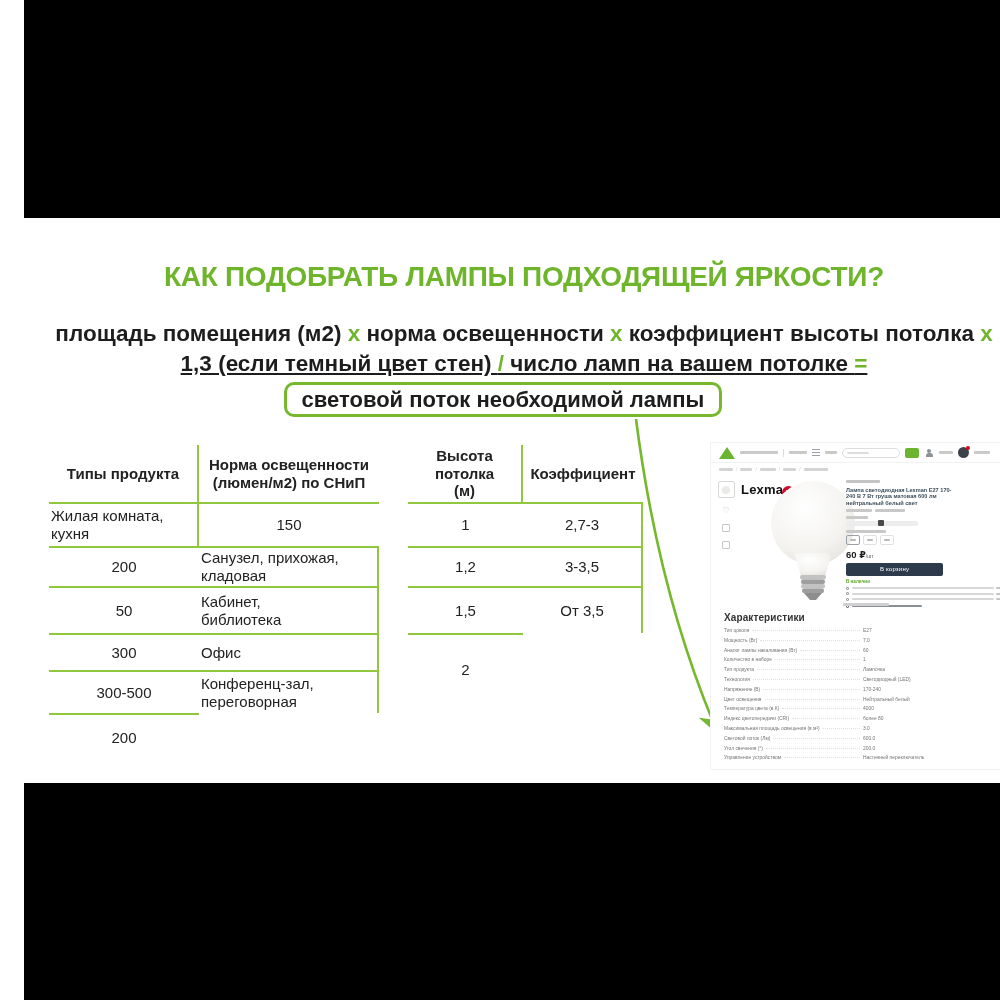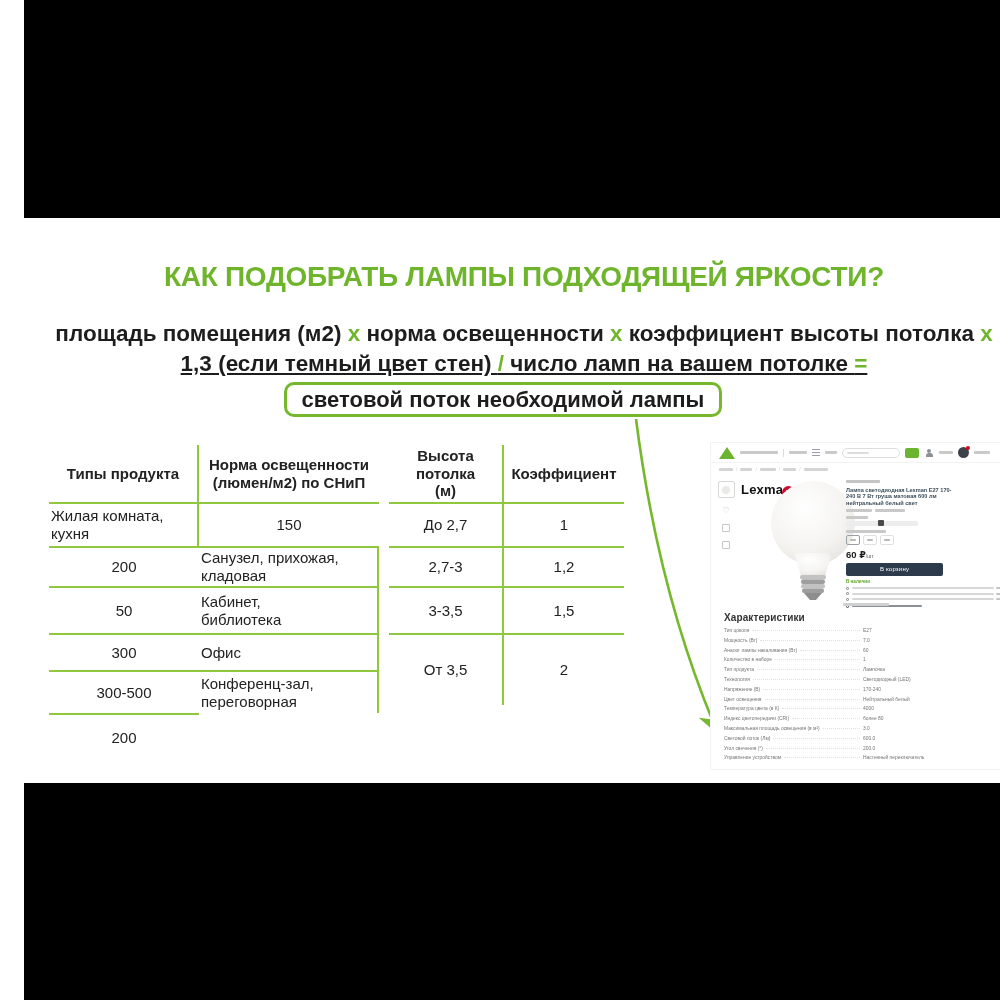--- a/index.html
+++ b/index.html
@@ -22,21 +22,21 @@
   .formula.l1{top:321px;}
   .formula.l2{top:351px;text-decoration:underline;}
   .formula .op{color:var(--green);}
   .result-box{position:absolute;left:260px;top:382px;width:438px;height:35px;
     border:3px solid var(--accent);border-radius:10px;display:flex;align-items:center;
     justify-content:center;font-size:22px;font-weight:bold;color:#1d1d1d;background:#fff;}
 
   .tbl{position:absolute;display:grid;}
   .tleft{left:25px;top:445px;grid-template-columns:150px 180px;
     grid-template-rows:57px 44px 40px 47px 37px 43px 47px;}
-  .tright{left:365px;top:445px;grid-template-columns:115px 120px;
+  .tright{left:384px;top:445px;grid-template-columns:115px 120px;
     grid-template-rows:57px 44px 40px 47px 72px;}
   .cell{display:flex;align-items:center;justify-content:center;font-size:15px;
     color:var(--ink);line-height:1.18;white-space:pre-line;text-align:center;padding:2px 4px;}
   .cell.hdr{font-weight:bold;}
   .cell.bt{border-top:2.5px solid var(--line);}
   .cell.br{border-right:2.5px solid var(--line);}
   .tleft .cell.body.c0{justify-content:flex-start;text-align:left;padding-left:2px;}
 
   .arrow-svg{position:absolute;left:0;top:0;width:1000px;height:1000px;pointer-events:none;}
 
@@ -139,21 +139,20 @@
       <div class="cell body bt c0 br">Офис</div>
       <div class="cell body bt c1">300-500</div>
       <div class="cell body bt c0 br">Конференц-зал,
 переговорная</div>
       <div class="cell body bt c1">200</div>
     </div>
   <div class="tbl tright">
       <div class="cell hdr c0 br">Высота потолка
 (м)</div>
       <div class="cell hdr c1">Коэффициент</div>
-      <div class="cell body bt c0 br">До 2,7</div>
       <div class="cell body bt c1">1</div>
       <div class="cell body bt c0 br">2,7-3</div>
       <div class="cell body bt c1">1,2</div>
       <div class="cell body bt c0 br">3-3,5</div>
       <div class="cell body bt c1">1,5</div>
       <div class="cell body bt c0 br">От 3,5</div>
       <div class="cell body bt c1">2</div>
     </div>
 
   <svg class="arrow-svg" viewBox="0 0 1000 1000">

